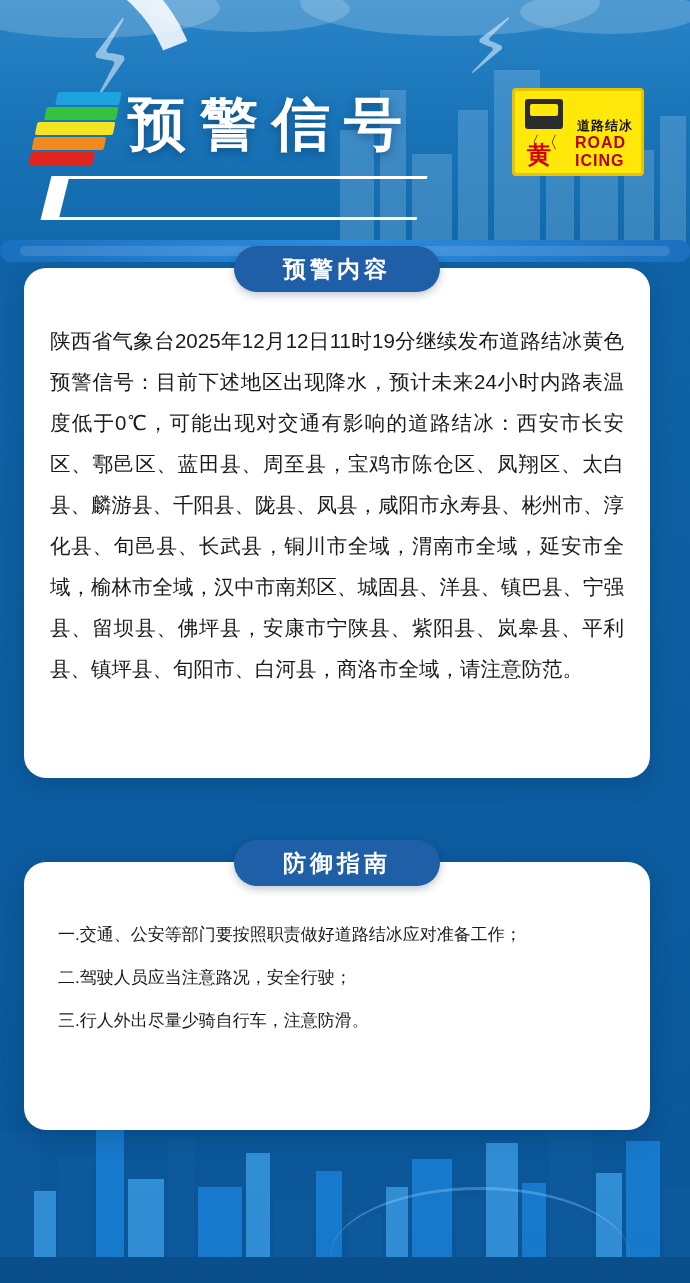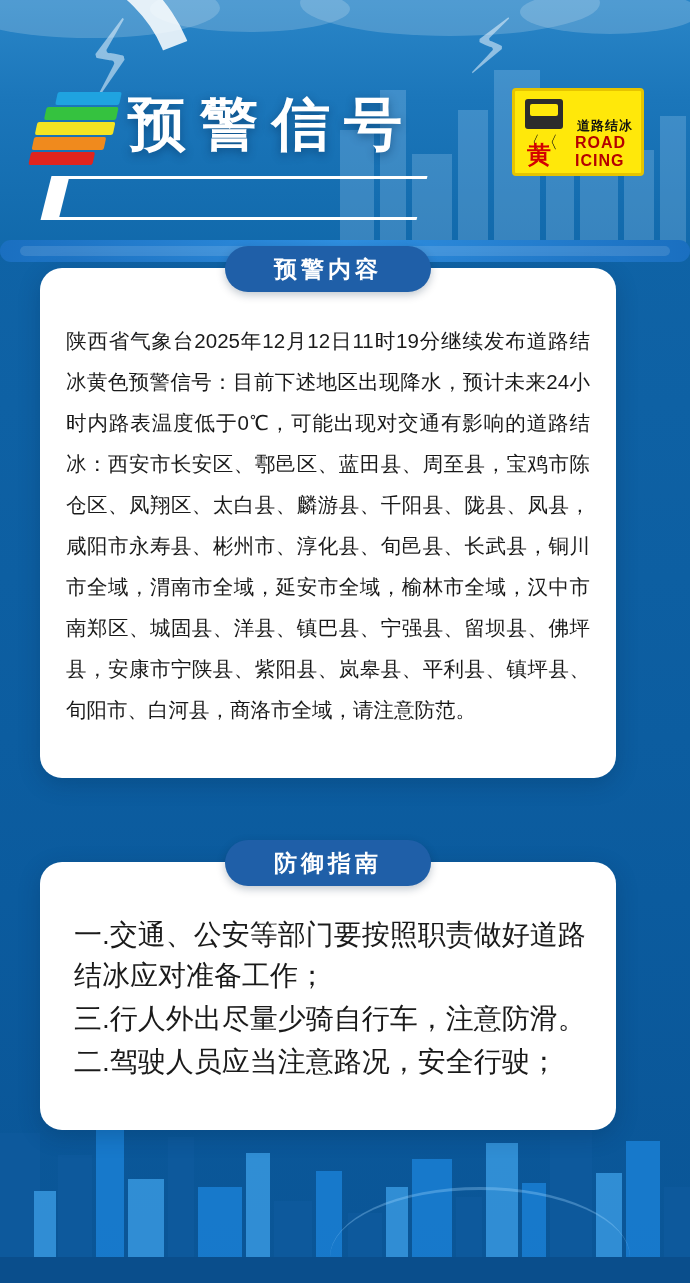--- a/index.html
+++ b/index.html
@@ -148,21 +148,21 @@
     position: absolute; left: 4px; top: 4px; font-size: 13px; font-weight: bold; color: #111;
     line-height: 22px; letter-spacing: 1px; margin-top: 20px;
   }
   .road-en {
     position: absolute; left: 2px; bottom: 3px; font-size: 16px; font-weight: bold; color: #b50000;
     letter-spacing: 1px; font-family: "Liberation Sans", sans-serif;
   }
 
   
   .card {
-    position: absolute; left: 40px; width: 576px;
+    position: absolute; left: 24px; width: 626px;
     background: #ffffff; border-radius: 22px;
     box-shadow: 0 6px 22px rgba(0,30,60,.22);
   }
   #card-warning { top: 268px; min-height: 510px; }
   #card-guide  { top: 862px; min-height: 268px; padding-left: 8px; }
 
   .pill {
     position: absolute; left: 50%; transform: translateX(-50%);
     top: -22px; min-width: 206px; height: 46px;
     background: #1f5fa8; border-radius: 23px;
@@ -170,21 +170,21 @@
     display: flex; align-items: center; justify-content: center;
     box-shadow: 0 3px 8px rgba(0,30,60,.25);
   }
 
   .card-body {
     padding: 52px 26px 28px 26px;
     color: #1a1a1a; font-size: 20.5px; line-height: 41px;
     text-align: justify;
   }
   .card-body p { text-indent: 0; }
-  .guide-body { padding: 52px 26px 24px 26px; color:#1a1a1a; font-size: 28px; line-height: 41px; }
+  .guide-body { padding: 52px 26px 24px 26px; color:#1a1a1a; font-size: 17px; line-height: 41px; }
   .guide-body p { margin-bottom: 2px; }
 </style>
 </head>
 <body>
 
 <div class="bg-layer">
   <div class="sky-top"></div>
   <div class="cloud c1"></div>
   <div class="cloud c2"></div>
   <div class="cloud c3"></div>
@@ -264,16 +264,16 @@
   <div class="pill">预警内容</div>
   <div class="card-body">
     <p>陕西省气象台2025年12月12日11时19分继续发布道路结冰黄色预警信号：目前下述地区出现降水，预计未来24小时内路表温度低于0℃，可能出现对交通有影响的道路结冰：西安市长安区、鄠邑区、蓝田县、周至县，宝鸡市陈仓区、凤翔区、太白县、麟游县、千阳县、陇县、凤县，咸阳市永寿县、彬州市、淳化县、旬邑县、长武县，铜川市全域，渭南市全域，延安市全域，榆林市全域，汉中市南郑区、城固县、洋县、镇巴县、宁强县、留坝县、佛坪县，安康市宁陕县、紫阳县、岚皋县、平利县、镇坪县、旬阳市、白河县，商洛市全域，请注意防范。</p>
   </div>
 </div>
 
 <div class="card" id="card-guide">
   <div class="pill">防御指南</div>
   <div class="guide-body">
     <p>一.交通、公安等部门要按照职责做好道路结冰应对准备工作；</p>
+    <p>二.驾驶人员应当注意路况，安全行驶；</p>
     <p>三.行人外出尽量少骑自行车，注意防滑。</p>
-    <p>二.驾驶人员应当注意路况，安全行驶；</p>
   </div>
 </div>
 
 </body></html>

